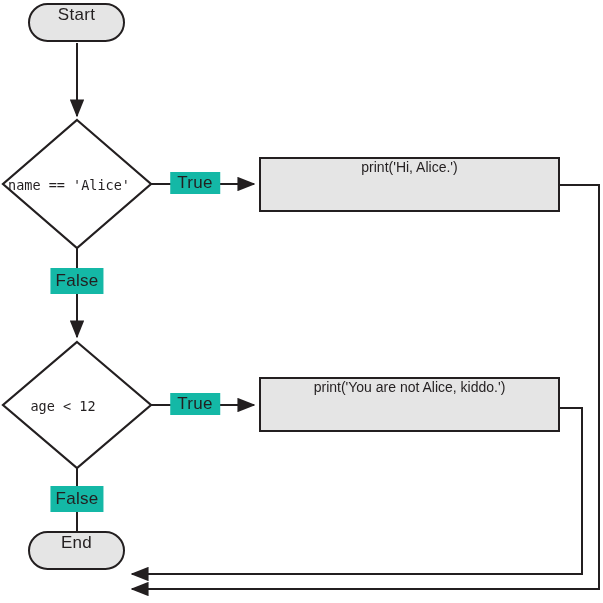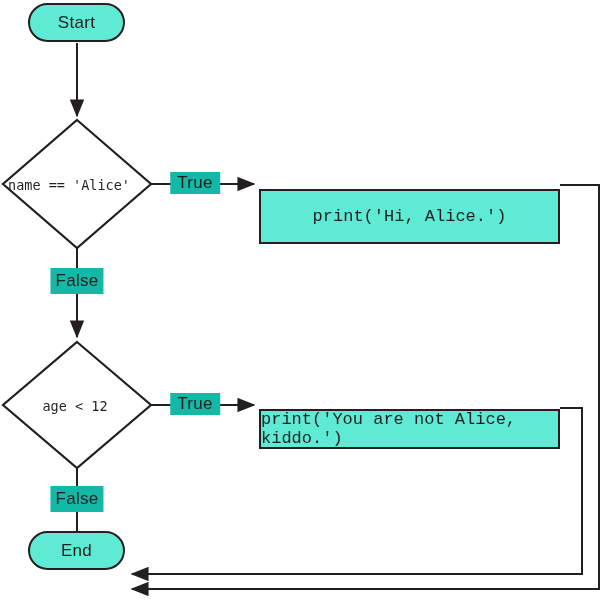--- a/index.html
+++ b/index.html
@@ -17,36 +17,34 @@
     overflow: hidden;
   }
   .layer {
     position: absolute;
     left: 0;
     top: 0;
   }
   .node {
     position: absolute;
     display: flex;
-    align-items: center;
     justify-content: center;
     box-sizing: border-box;
-    background: #5eead4;
+    background: #e5e5e5;
   }
   .terminal {
     border: 2.5px solid #231f20;
     border-radius: 20px;
     font-size: 17px;
     letter-spacing: 0.3px;
   }
   .process {
     border: 2.5px solid #231f20;
-    font-family: Liberation Mono, monospace;
-    font-size: 17px;
-    margin-top: 32px;
+    font-family: Liberation Sans, sans-serif;
+    font-size: 14px;
   }
   .decision-label {
     position: absolute;
     transform: translate(-50%, -50%);
     font-family: "DejaVu Sans Mono", monospace;
     font-size: 13.5px;
     white-space: nowrap;
     text-align: center;
   }
   .edge-label {
@@ -87,29 +85,29 @@
   </svg>
 
   <div class="node terminal" style="left:28px; top:3px; width:97px; height:39px;">
     <span>Start</span>
   </div>
 
   <div class="node process" style="left:259px; top:157px; width:301px; height:55px;">
     <span>print('Hi, Alice.')</span>
   </div>
 
-  <div class="node process" style="left:259px; top:377px; width:301px; height:40px;">
+  <div class="node process" style="left:259px; top:377px; width:301px; height:55px;">
     <span>print('You are not Alice, kiddo.')</span>
   </div>
 
   <div class="node terminal" style="left:28px; top:531px; width:97px; height:39px;">
     <span>End</span>
   </div>
 
   <div class="decision-label" style="left:69px; top:185px;">name == 'Alice'</div>
-  <div class="decision-label" style="left:75px; top:406px;">age &lt; 12</div>
+  <div class="decision-label" style="left:63px; top:406px;">age &lt; 12</div>
 
   <div class="edge-label h" style="left:195px; top:183px;">True</div>
   <div class="edge-label v" style="left:77px; top:281px;">False</div>
   <div class="edge-label h" style="left:195px; top:404px;">True</div>
   <div class="edge-label v" style="left:77px; top:499px;">False</div>
 
 </div>
 
 </body></html>

